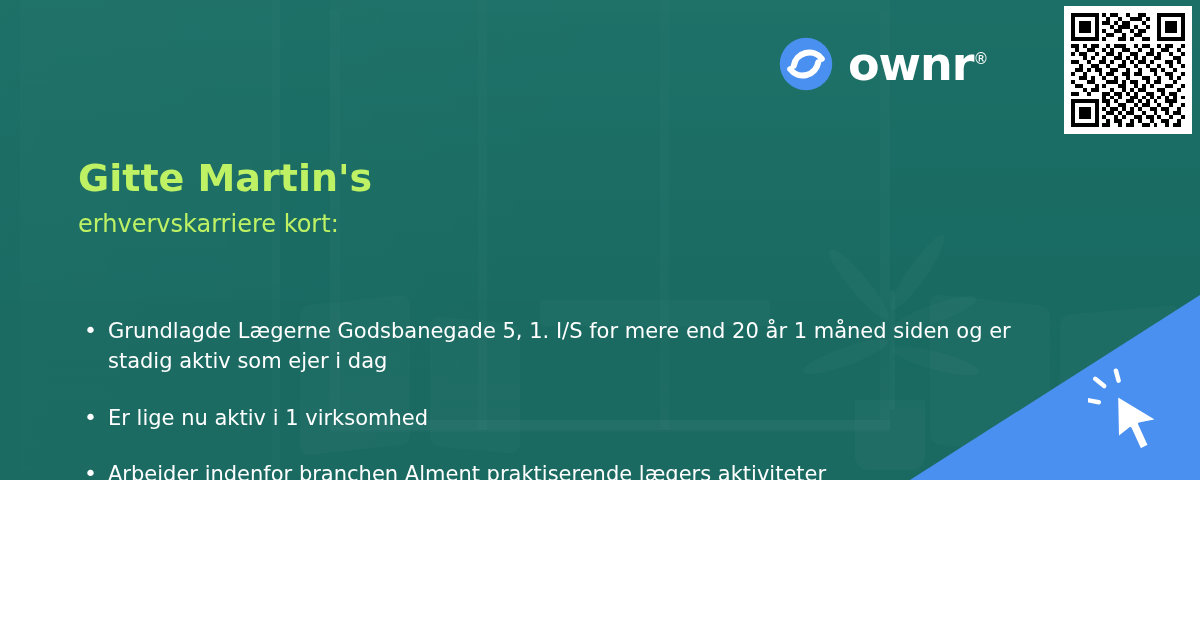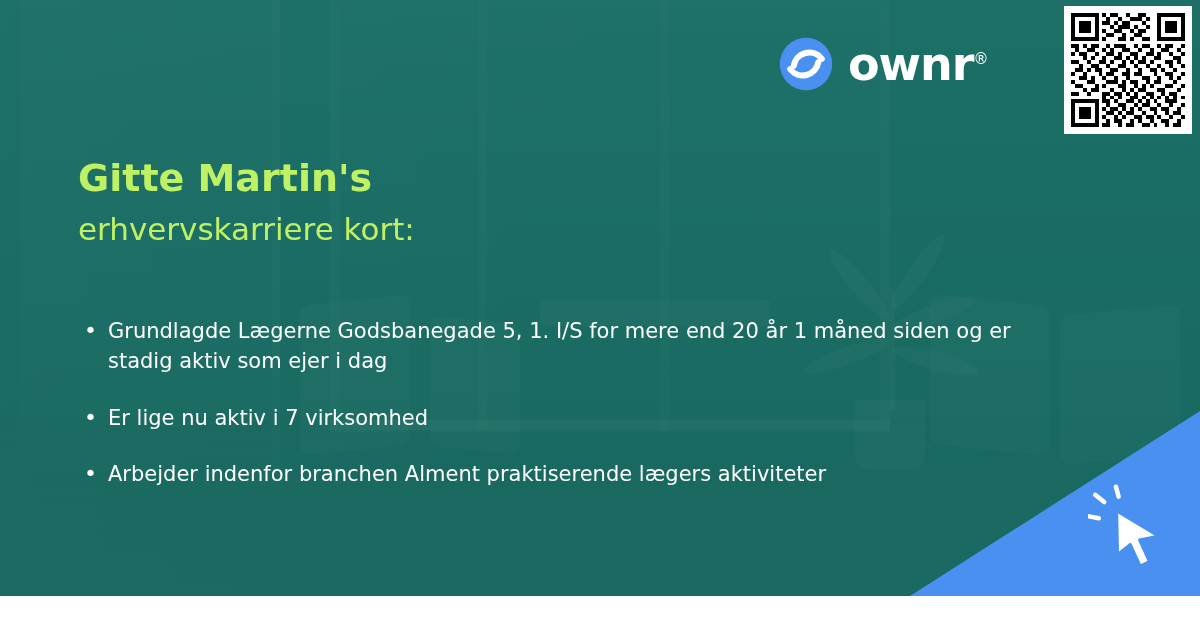--- a/index.html
+++ b/index.html
@@ -3,21 +3,21 @@
 <meta charset="utf-8">
 <style>
   * { box-sizing: border-box; margin: 0; padding: 0; }
   html, body {
     width: 1200px; height: 624px;
     font-family: "DejaVu Sans", "Liberation Sans", sans-serif;
     overflow: hidden;
   }
   .card {
     position: relative;
-    width: 1200px; height: 596px;
+    width: 1200px; height: 480px;
     background: #1f6b63;
     overflow: hidden;
   }
   
   .photo {
     position: absolute; inset: 0;
     background:
       linear-gradient(110deg, rgba(255,255,255,0.05) 0%, rgba(255,255,255,0.00) 45%),
       linear-gradient(180deg, #2a7d72 0%, #226a62 55%, #1b5a55 100%);
   }
@@ -95,21 +95,21 @@
     position: absolute; right: 8px; top: 6px; width: 128px; height: 128px;
     background: #ffffff; padding: 7px;
   }
   .qr svg { display: block; }
   
   .headline {
     position: absolute; left: 78px; top: 156px;
     color: #bef264;
   }
   .headline .l1 { font-size: 38px; font-weight: 700; line-height: 1.2; }
-  .headline .l2 { font-size: 31px; font-weight: 400; line-height: 1.4; margin-top: 6px; }
+  .headline .l2 { font-size: 24px; font-weight: 400; line-height: 1.4; margin-top: 6px; }
   .bullets {
     position: absolute; left: 82px; top: 316px; width: 960px;
     color: #ffffff;
   }
   .bullets li {
     list-style: none;
     position: relative;
     padding-left: 26px;
     font-size: 21px;
     font-weight: 400;
@@ -401,17 +401,17 @@
     </svg>
   </div>
 
   <div class="headline">
     <div class="l1">Gitte Martin's</div>
     <div class="l2">erhvervskarriere kort:</div>
   </div>
 
   <ul class="bullets">
     <li>Grundlagde Lægerne Godsbanegade 5, 1. I/S for mere end 20 år 1 måned siden og er stadig aktiv som ejer i dag</li>
-    <li>Er lige nu aktiv i 7 virksomhed</li>
+    <li>Er lige nu aktiv i 1 virksomhed</li>
     <li>Arbejder indenfor branchen Alment praktiserende lægers aktiviteter</li>
   </ul>
 
 </div>
 
 </body></html>

